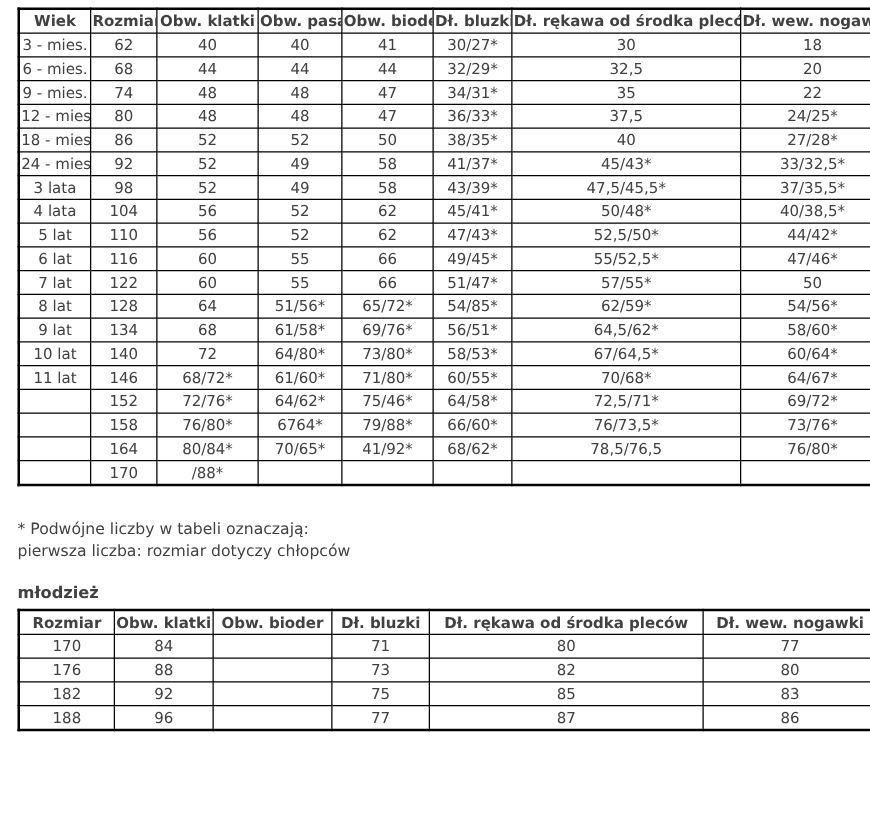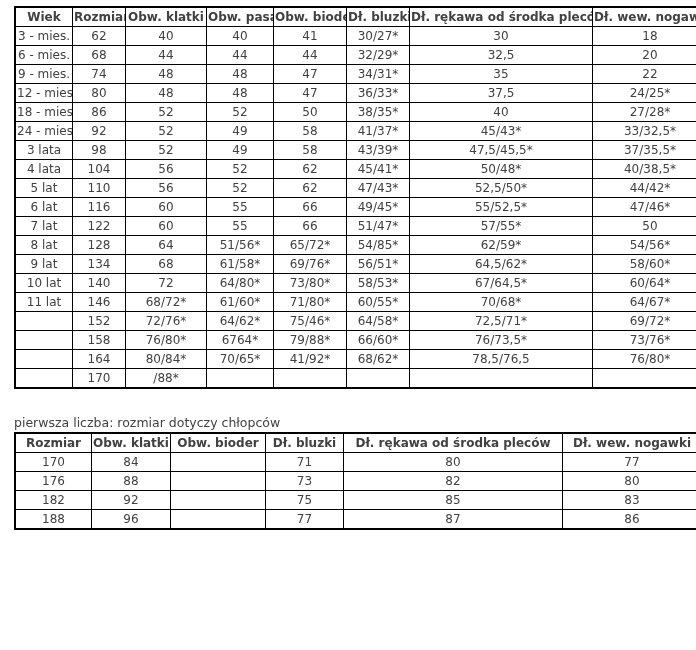--- a/index.html
+++ b/index.html
@@ -253,23 +253,25 @@
           <td class="c3"></td>
           <td class="c4"></td>
           <td class="c5"></td>
           <td class="c6"></td>
           <td class="c7"></td>
         </tr>
       </tbody>
     </table>
 
   <div class="footnote">
+    <div>* Podwójne liczby w tabeli oznaczają:</div>
     <div>pierwsza liczba: rozmiar dotyczy chłopców</div>
   </div>
 
+  <div class="section-title title-youth">młodzież</div>
 
   <table class="t2">
       <thead>
         <tr>
           <th class="c0">Rozmiar</th>
           <th class="c1">Obw. klatki</th>
           <th class="c2">Obw. bioder</th>
           <th class="c3">Dł. bluzki</th>
           <th class="c4">Dł. rękawa od środka pleców</th>
           <th class="c5">Dł. wew. nogawki</th>

